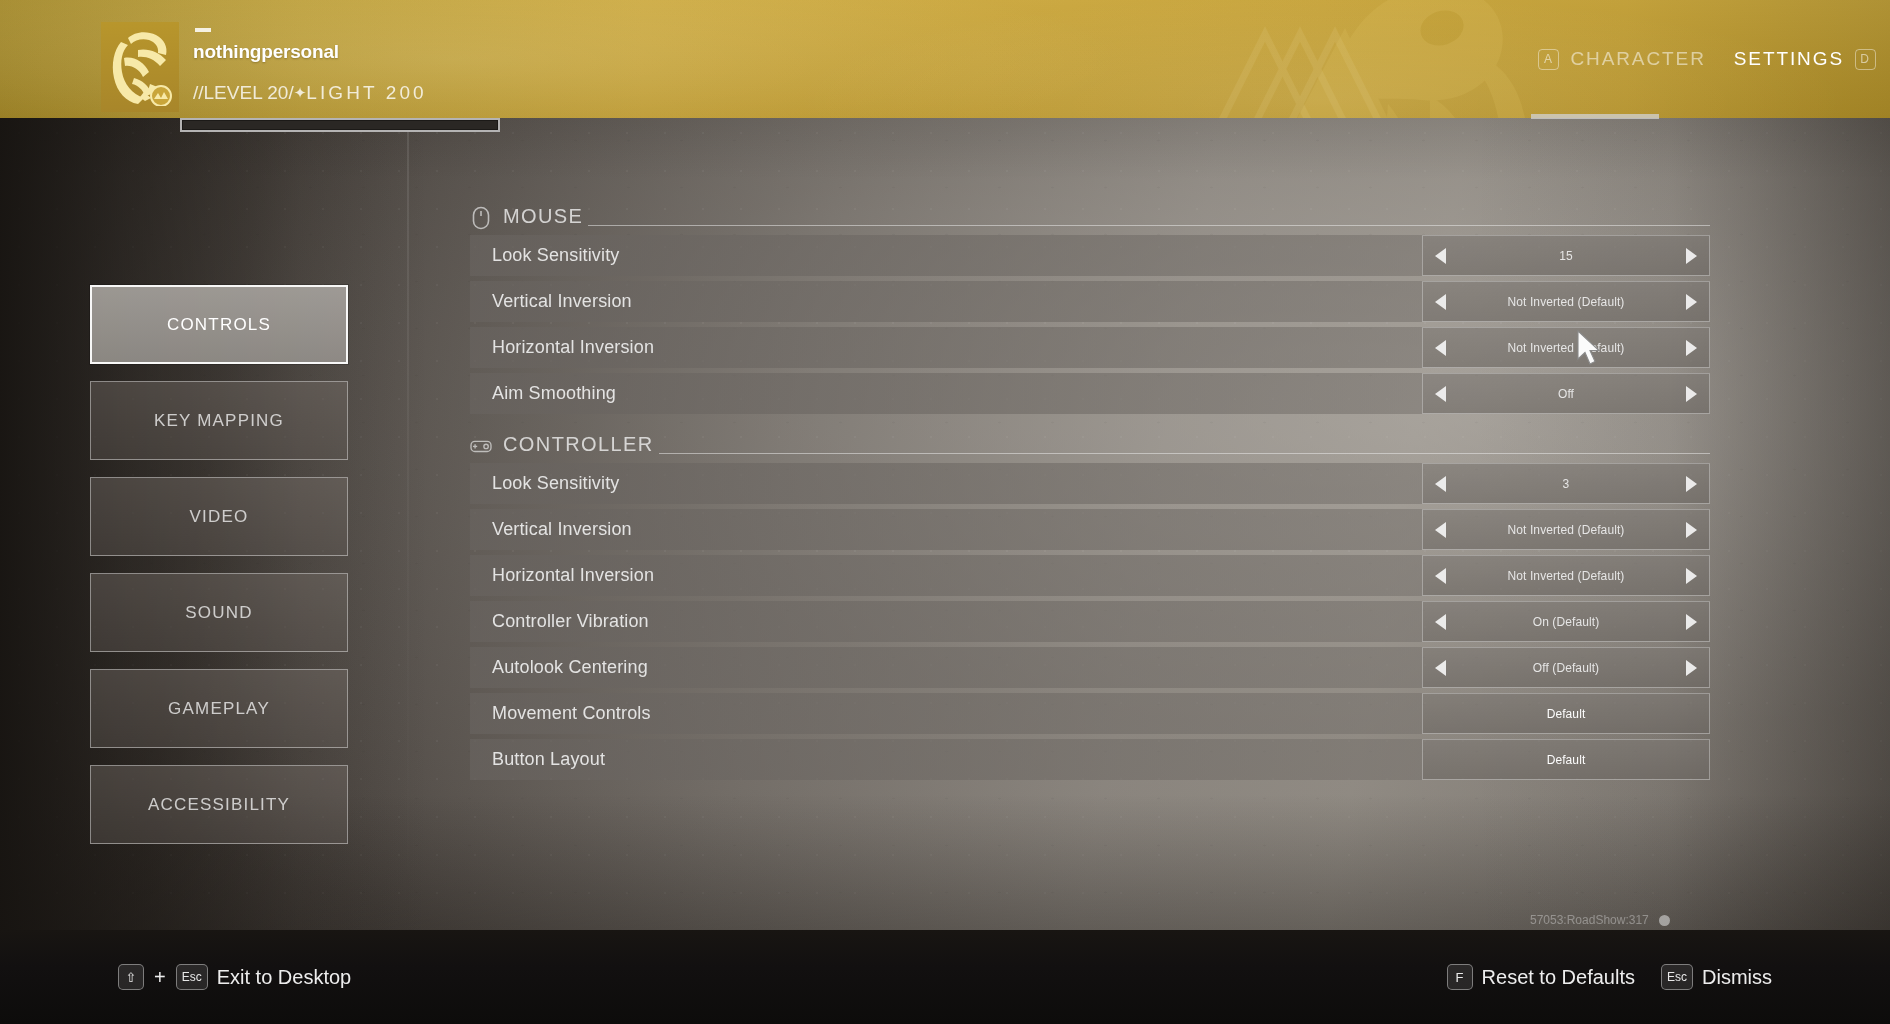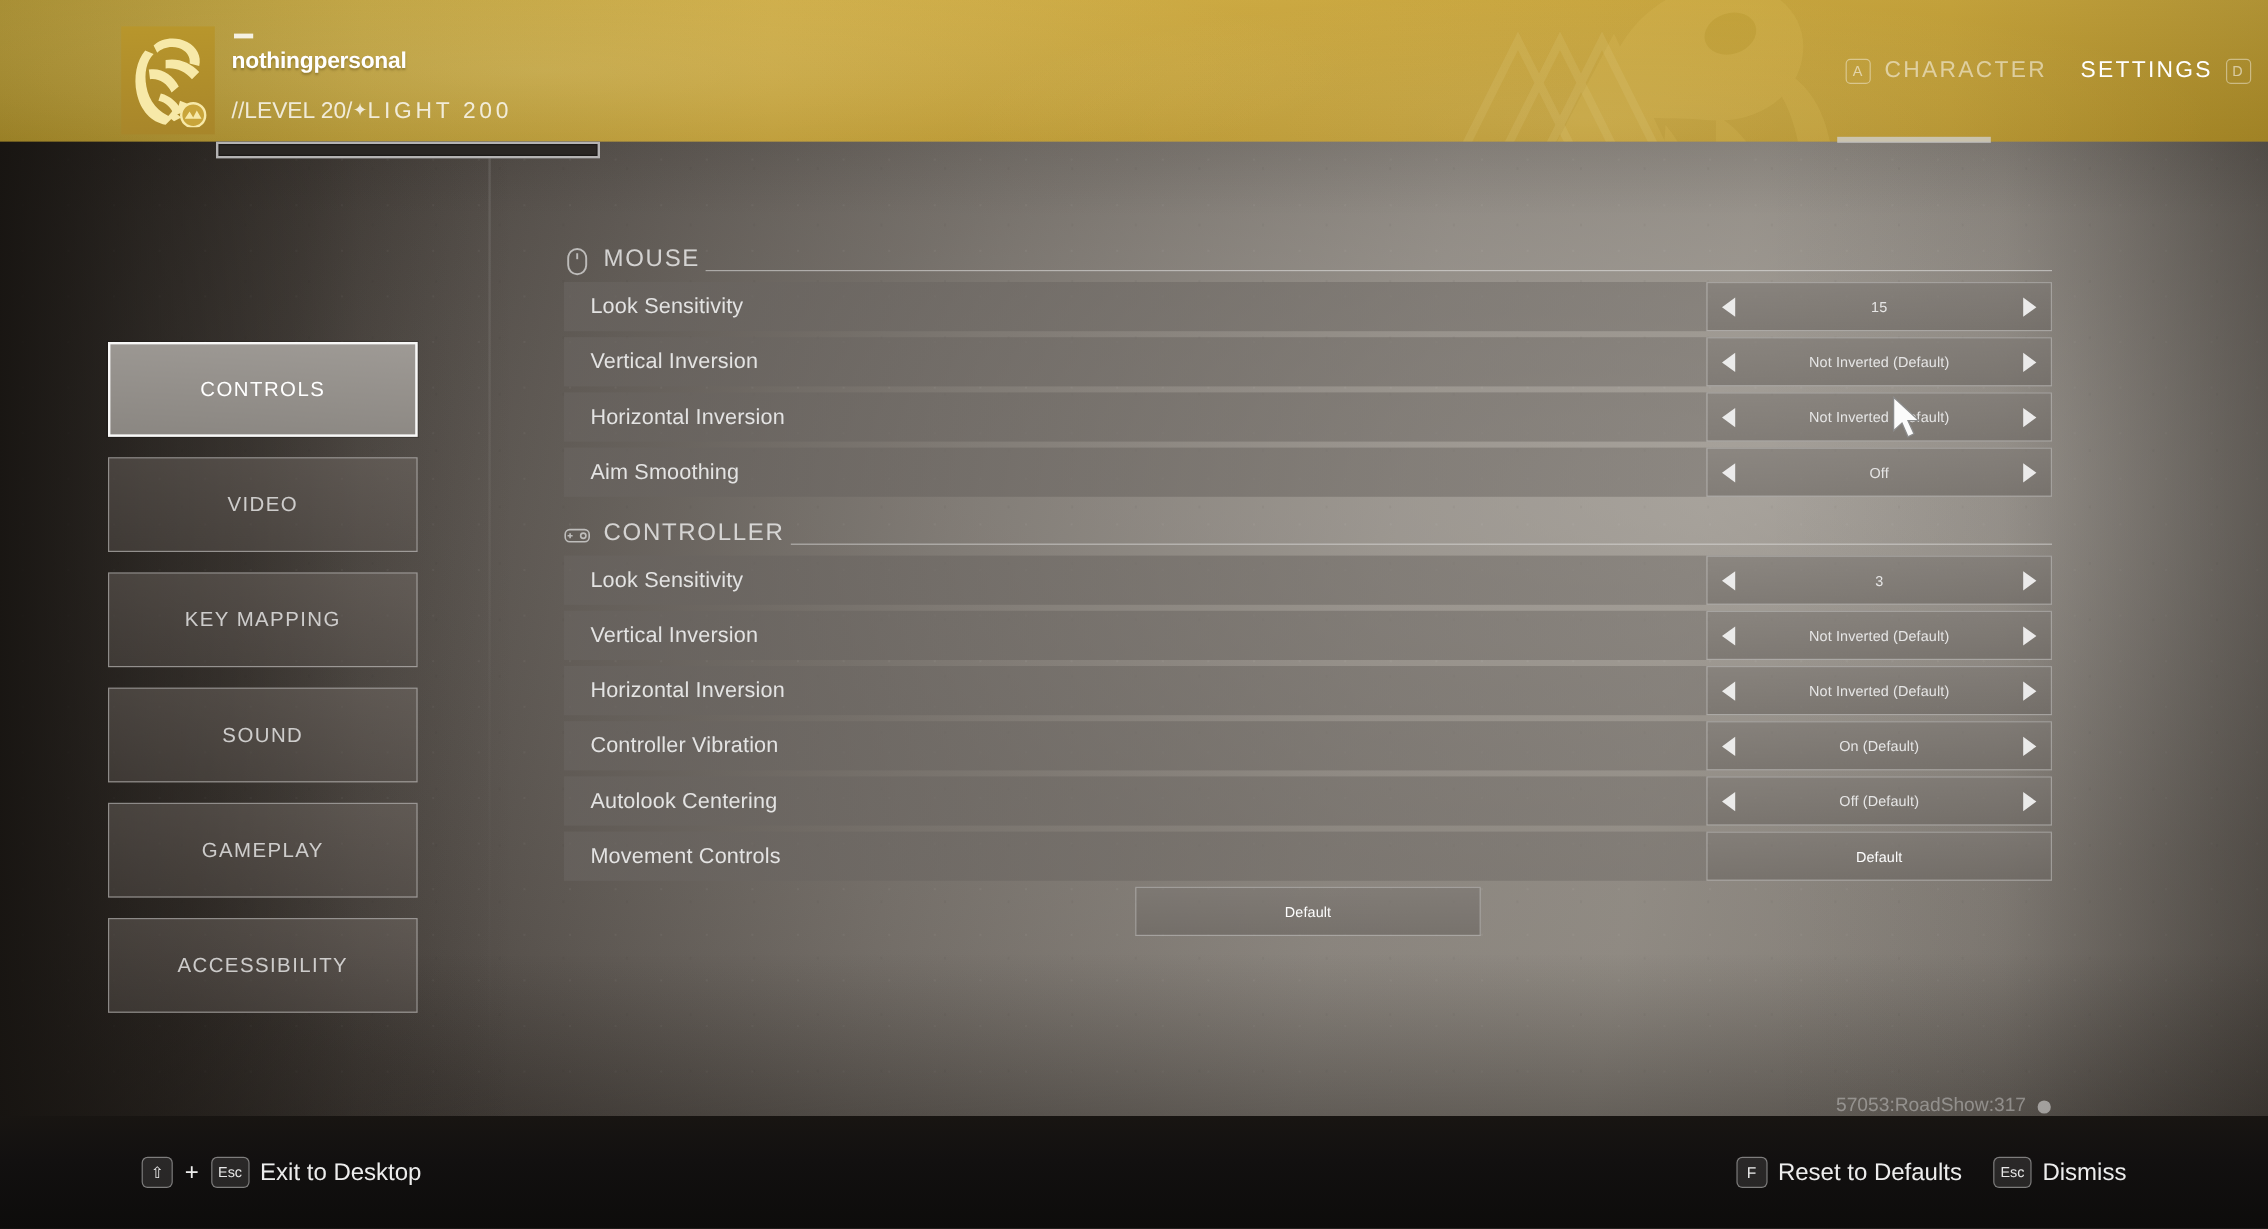--- a/index.html
+++ b/index.html
@@ -166,21 +166,21 @@
   .arrow.right{ border-left:11px solid rgba(244,244,244,.92); }
   .ctrl-value{
     flex:1; text-align:center; font-size:12px;
     color:rgba(235,235,235,.95); letter-spacing:.1px;
   }
   .row-ctrl.plain .ctrl-value{ color:#fdfdfd; }
 
   .build{
     position:absolute; left:1530px; top:913px;
     display:flex; align-items:center; gap:10px;
-    font-size:16px; color:rgba(225,225,225,.42);
+    font-size:12px; color:rgba(225,225,225,.42);
   }
   .build-dot{
     width:11px; height:11px; border-radius:50%;
     background:rgba(228,228,228,.55);
   }
 
   
   .cursor{ position:absolute; left:1576px; top:330px; width:28px; height:36px; }
 
   
@@ -270,24 +270,24 @@
   </div>
 
   <div class="nav-underline"></div>
   <div class="xpbar"></div>
 
   <div class="sidebar">
     <div class="side-item active">
         <span>CONTROLS</span>
       </div>
     <div class="side-item">
+        <span>KEY MAPPING</span>
+      </div>
+    <div class="side-item">
         <span>VIDEO</span>
-      </div>
-    <div class="side-item">
-        <span>KEY MAPPING</span>
       </div>
     <div class="side-item">
         <span>SOUND</span>
       </div>
     <div class="side-item">
         <span>GAMEPLAY</span>
       </div>
     <div class="side-item">
         <span>ACCESSIBILITY</span>
       </div>
@@ -409,20 +409,23 @@
       </div>
       <div class="row">
         <div class="row-label">
             <span>Movement Controls</span>
           </div>
         <div class="row-ctrl plain">
           <span class="ctrl-value">Default</span>
         </div>
       </div>
       <div class="row">
+        <div class="row-label">
+            <span>Button Layout</span>
+          </div>
         <div class="row-ctrl plain">
           <span class="ctrl-value">Default</span>
         </div>
       </div>
     </div>
   </div>
 
   <div class="build">
     <span>57053:RoadShow:317</span>
     <span class="build-dot"></span>

